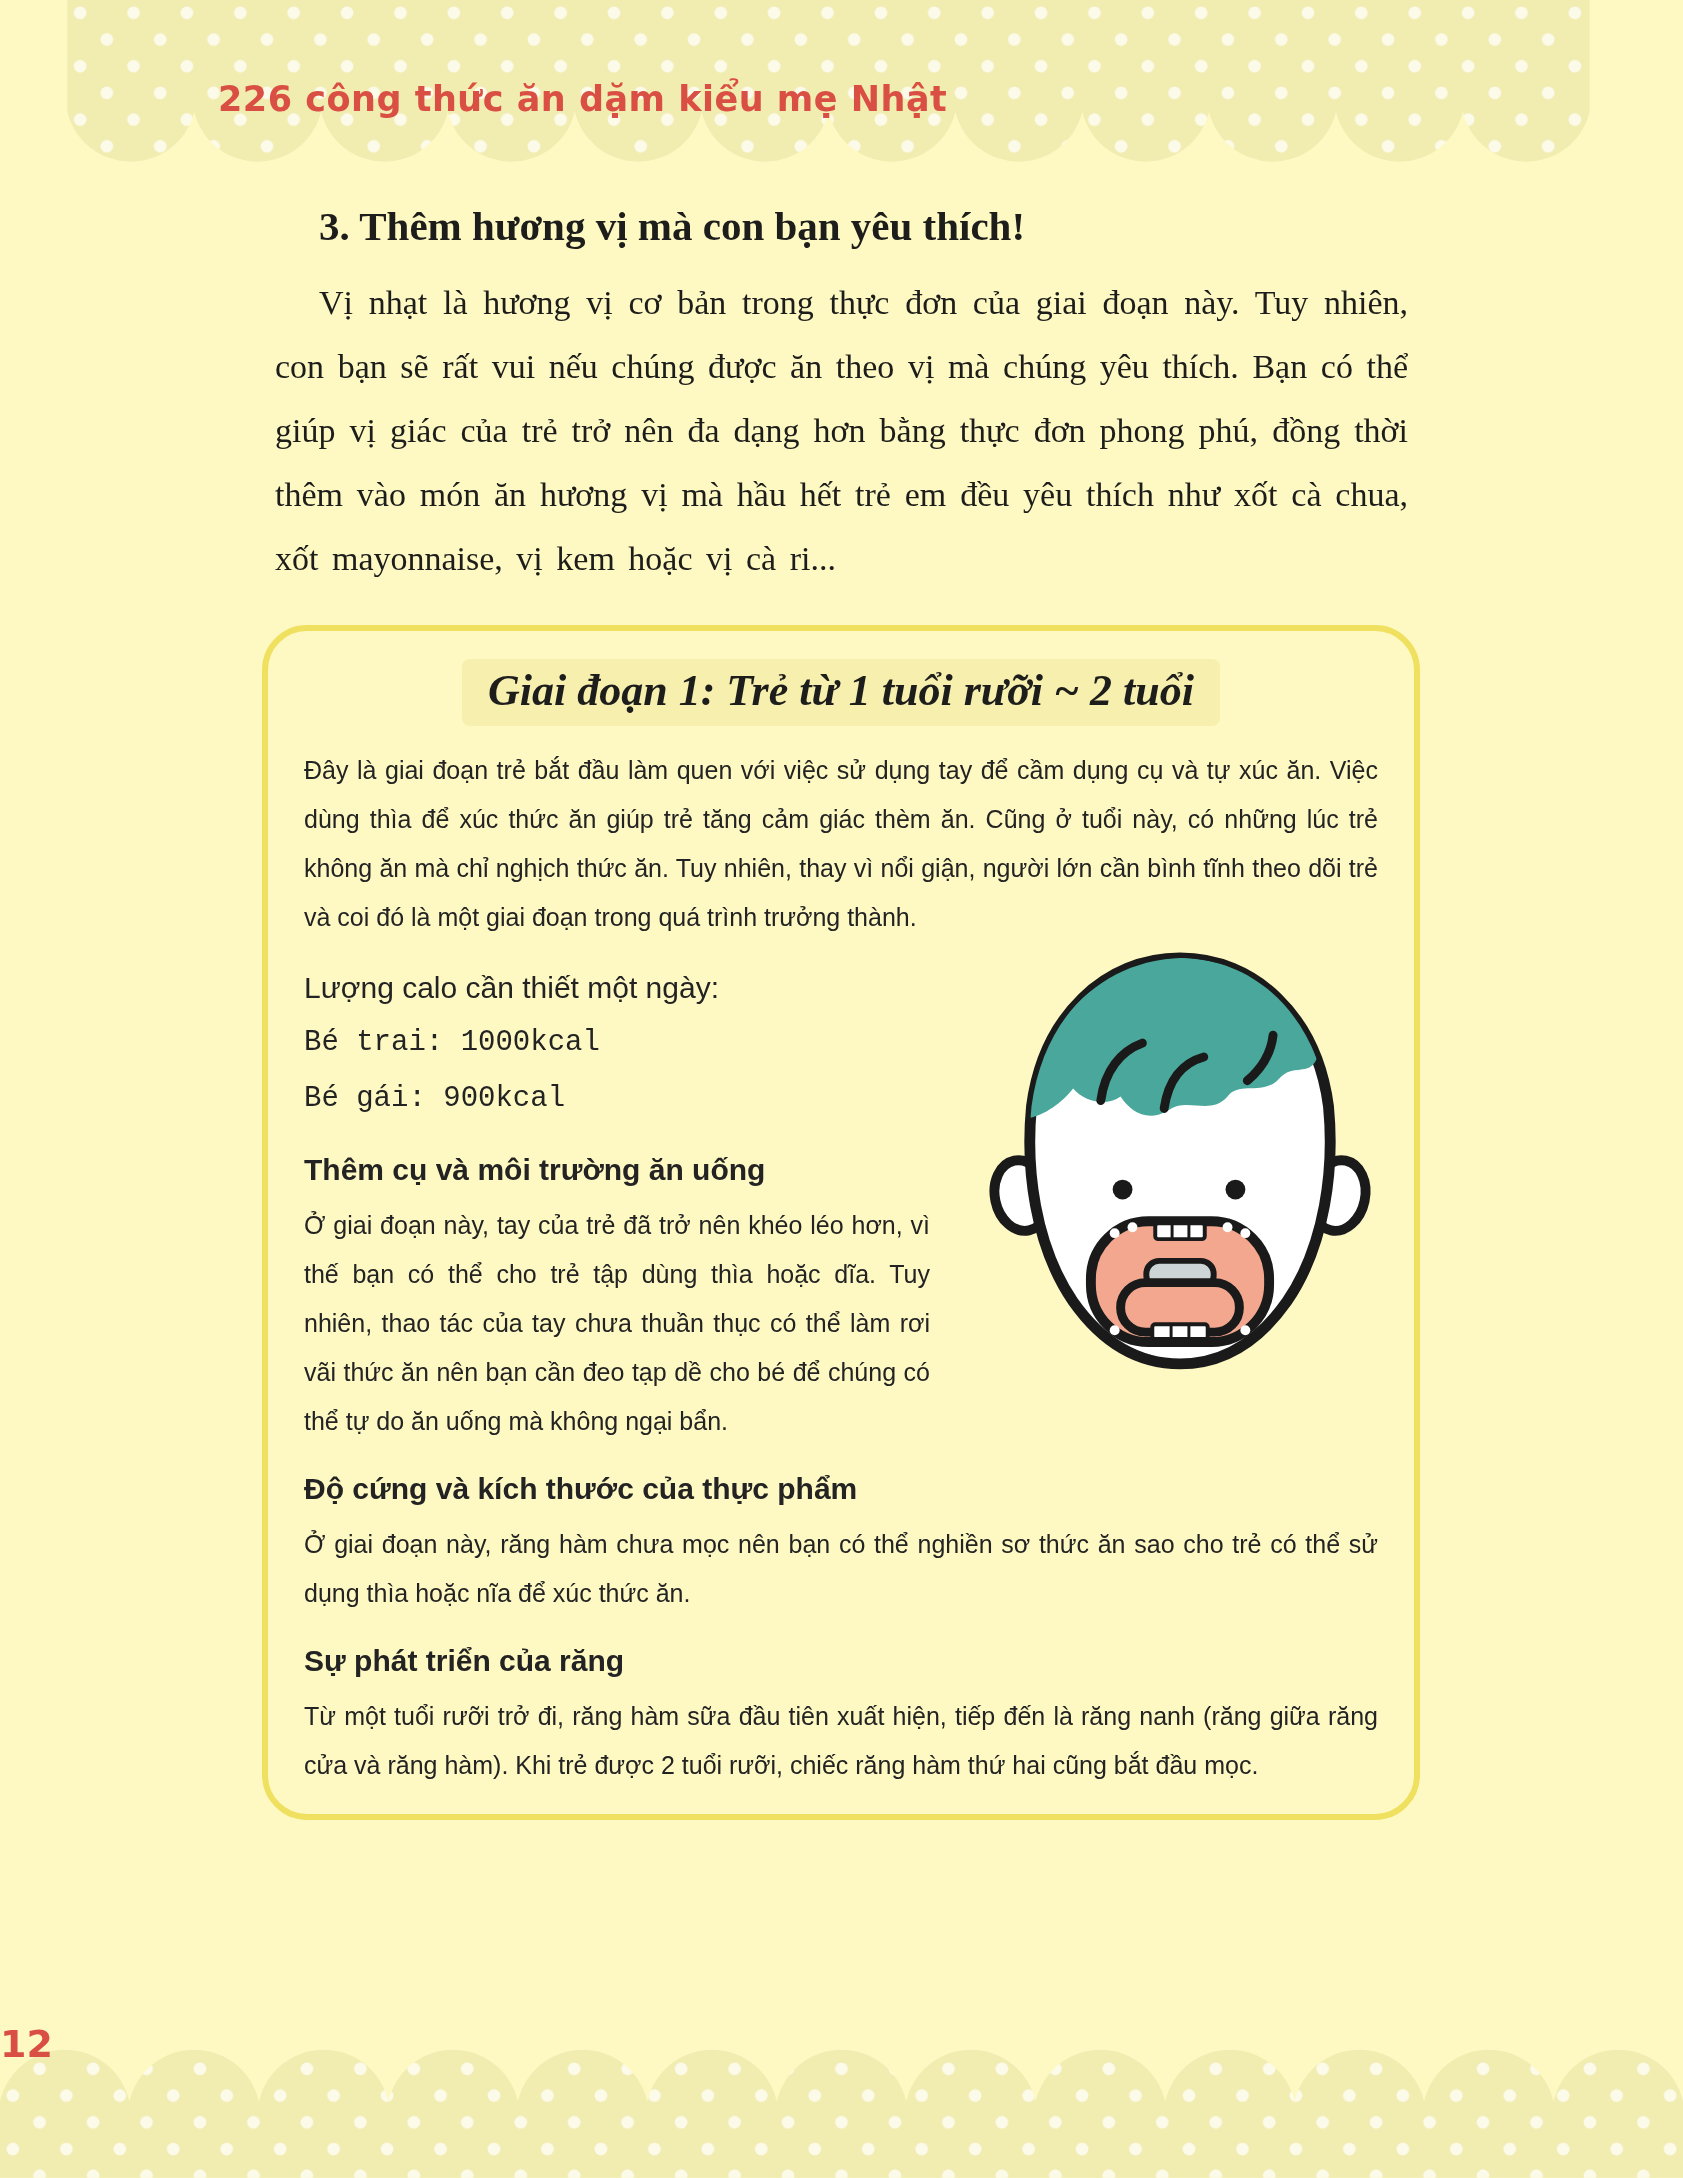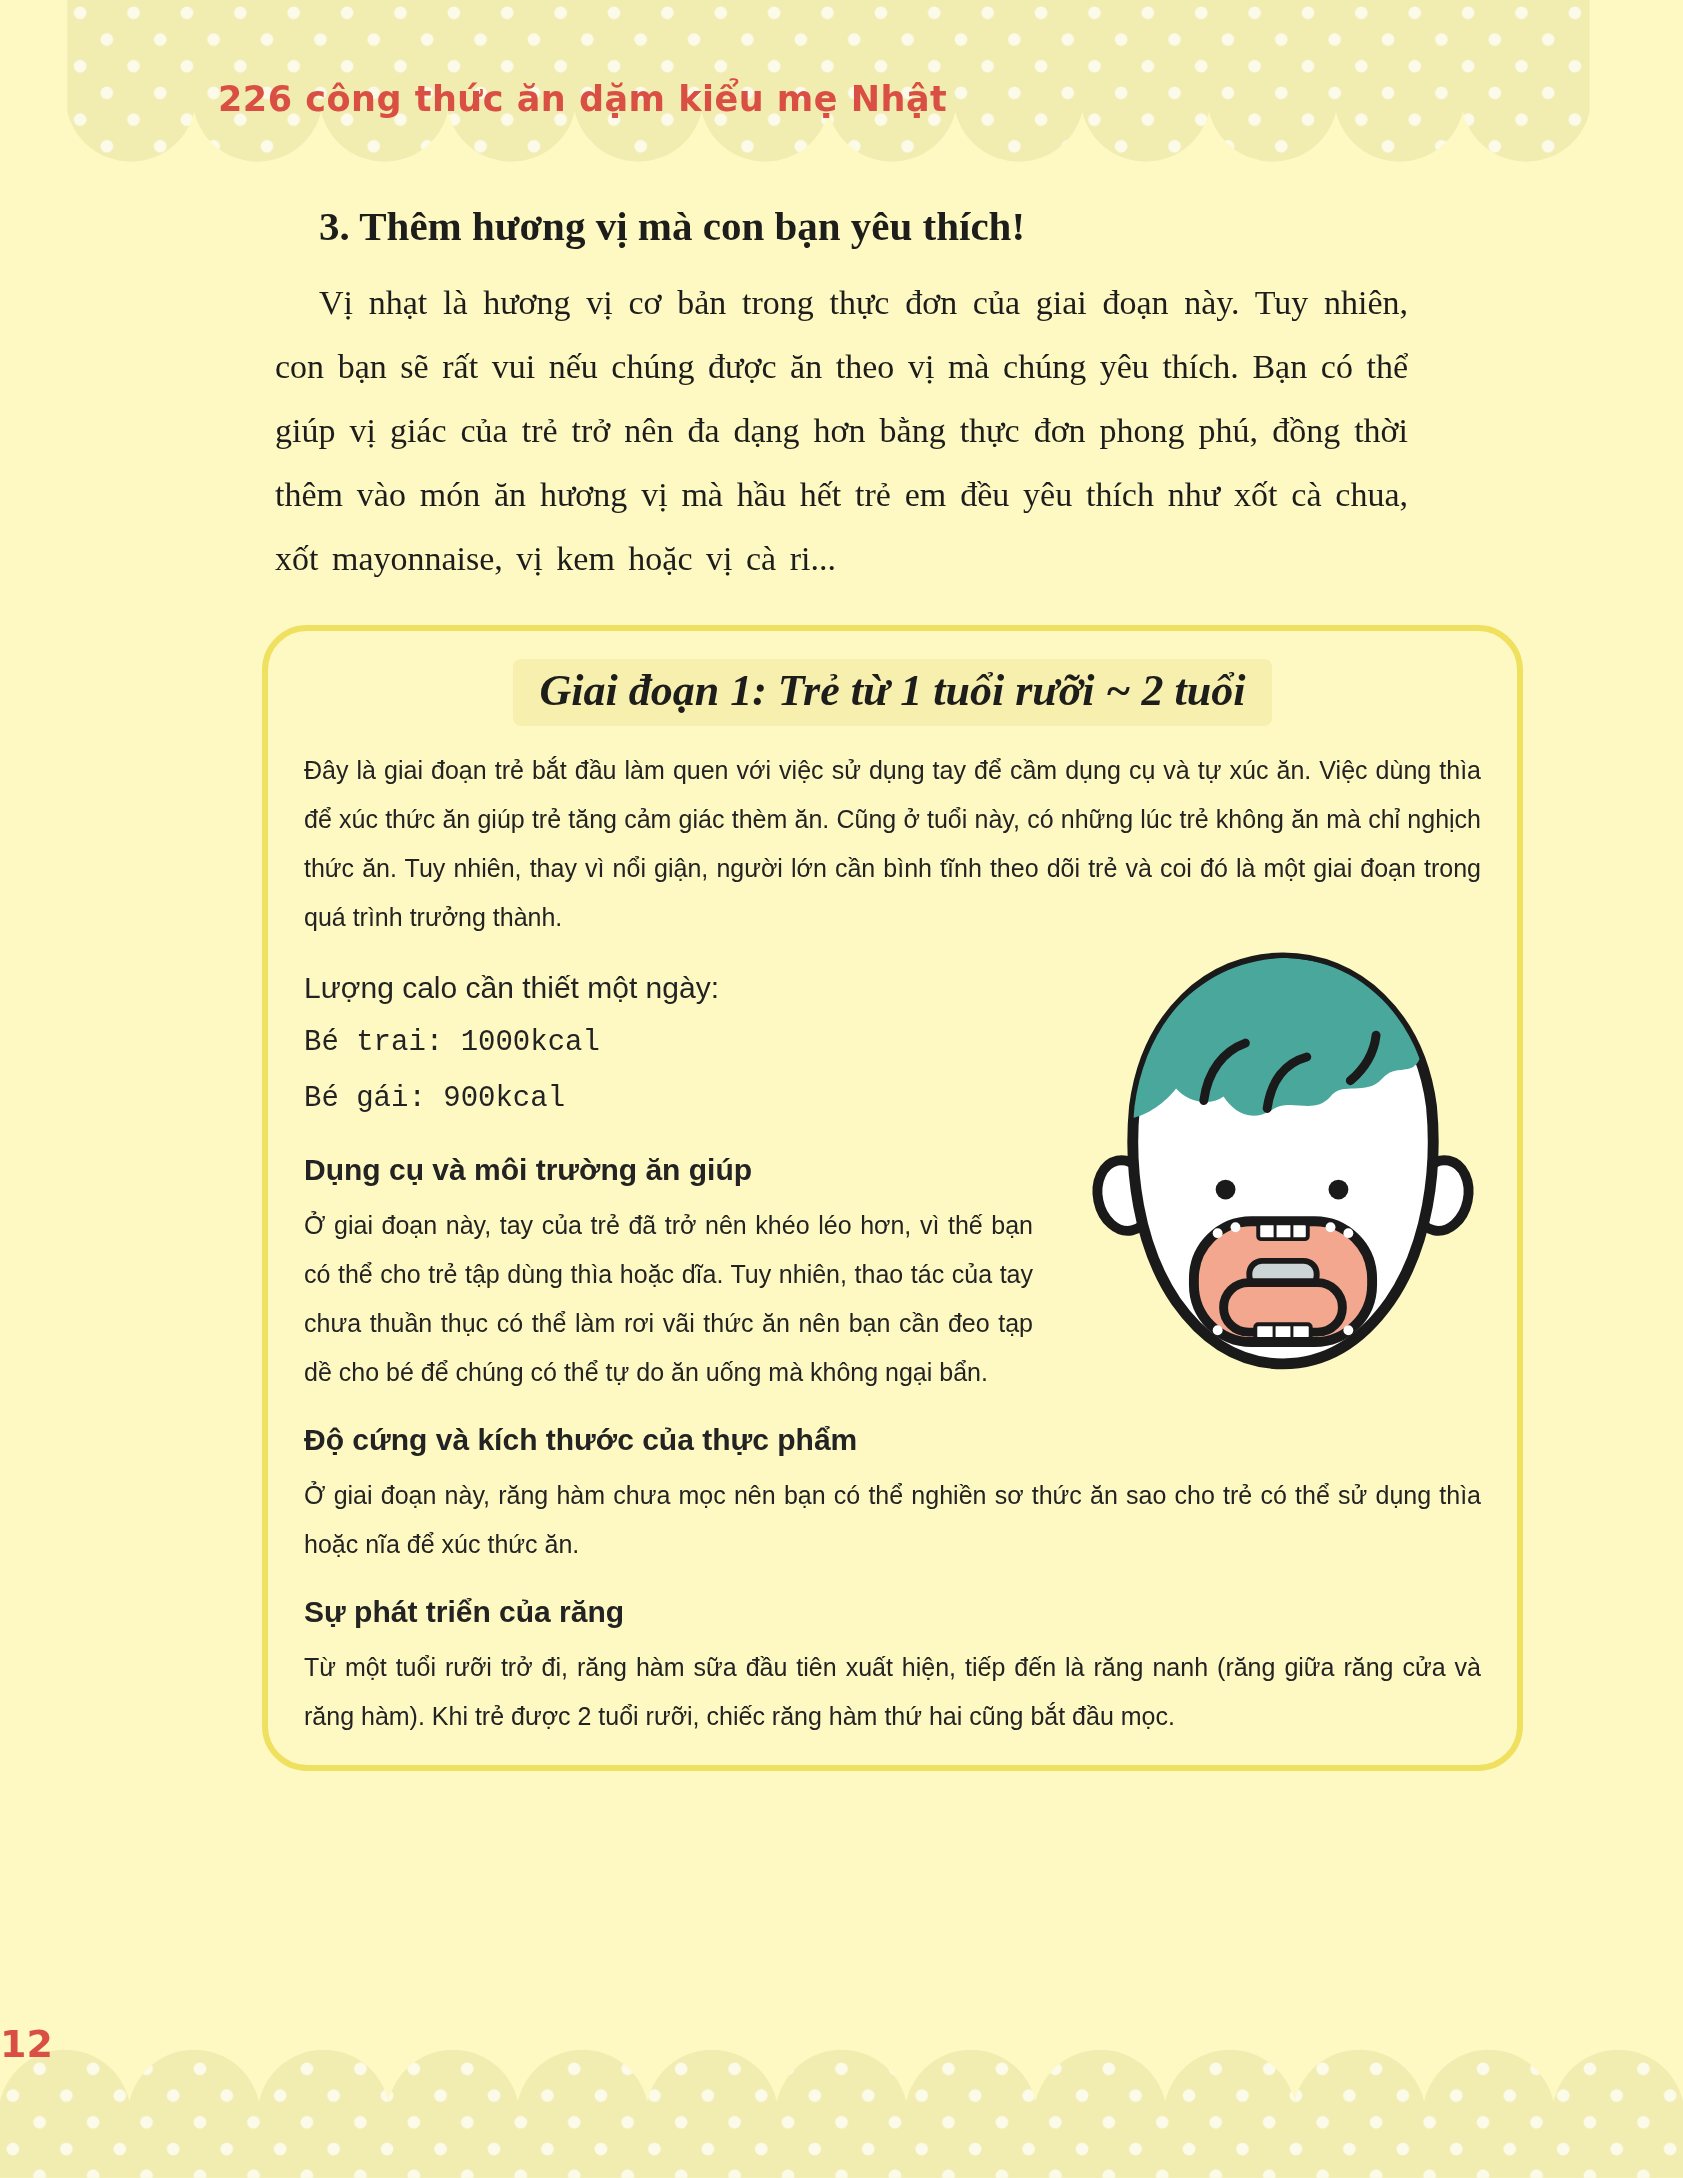--- a/index.html
+++ b/index.html
@@ -16,21 +16,21 @@
         font-family:"DejaVu Sans",sans-serif;font-weight:bold;font-size:38px;color:#d94f44;z-index:3;}
 
   
   .content{position:absolute;left:275px;top:196px;width:1133px;}
   .section-heading{margin:0 0 14px 44px;font-family:"Liberation Serif","DejaVu Serif",serif;
         font-weight:bold;font-size:41px;line-height:61px;color:#1d1d1b;}
   .intro{margin:0;font-family:"Liberation Serif","DejaVu Serif",serif;font-size:34px;
         line-height:64px;text-align:justify;text-indent:44px;word-spacing:5px;color:#1d1d1b;}
 
   
-  .stage-box{box-sizing:border-box;margin:34px 0 0 -13px;width:1261px;
+  .stage-box{box-sizing:border-box;margin:34px 0 0 -13px;width:1158px;
         border:6px solid #f0e060;border-radius:45px;padding:16px 36px 24px;}
   .stage-title-wrap{text-align:center;margin:12px 0 20px;}
   .stage-title-wrap .hl{display:inline-block;background:#f6efae;border-radius:8px;
         padding:6px 26px 10px;font-family:"Liberation Serif","DejaVu Serif",serif;
         font-style:italic;font-weight:bold;font-size:44px;color:#1d1d1b;}
   .box-para{margin:0 0 18px;font-size:25px;line-height:49px;text-align:justify;}
   .box-heading{margin:20px 0 8px;font-size:30px;line-height:46px;font-weight:bold;}
   .calo-head{margin:2px 0 0;font-size:30px;line-height:55px;font-weight:normal;}
   .calo-line{margin:0;font-size:29px;line-height:56px;font-family:Liberation Mono, monospace;}
   .last-para{margin-bottom:0;}
@@ -128,21 +128,21 @@
             <line x1="191" y1="399" x2="191" y2="412" stroke="#1a1a1a" stroke-width="3"></line>
             <line x1="209" y1="399" x2="209" y2="412" stroke="#1a1a1a" stroke-width="3"></line>
           </g>
         </svg>
       </figure>
 
       <h3 class="calo-head">Lượng calo cần thiết một ngày:</h3>
       <p class="calo-line">Bé trai: 1000kcal</p>
       <p class="calo-line">Bé gái: 900kcal</p>
 
-      <h3 class="box-heading">Dụng cụ và môi trường ăn giúp</h3>
+      <h3 class="box-heading">Thêm cụ và môi trường ăn uống</h3>
       <p class="box-para">Ở giai đoạn này, tay của trẻ đã trở nên khéo léo hơn, vì thế bạn có thể cho trẻ tập dùng thìa hoặc dĩa. Tuy nhiên, thao tác của tay chưa thuần thục có thể làm rơi vãi thức ăn nên bạn cần đeo tạp dề cho bé để chúng có thể tự do ăn uống mà không ngại bẩn.</p>
 
       <h3 class="box-heading">Độ cứng và kích thước của thực phẩm</h3>
       <p class="box-para">Ở giai đoạn này, răng hàm chưa mọc nên bạn có thể nghiền sơ thức ăn sao cho trẻ có thể sử dụng thìa hoặc nĩa để xúc thức ăn.</p>
 
       <h3 class="box-heading">Sự phát triển của răng</h3>
       <p class="box-para last-para">Từ một tuổi rưỡi trở đi, răng hàm sữa đầu tiên xuất hiện, tiếp đến là răng nanh (răng giữa răng cửa và răng hàm). Khi trẻ được 2 tuổi rưỡi, chiếc răng hàm thứ hai cũng bắt đầu mọc.</p>
 
     </section>
   </main>

